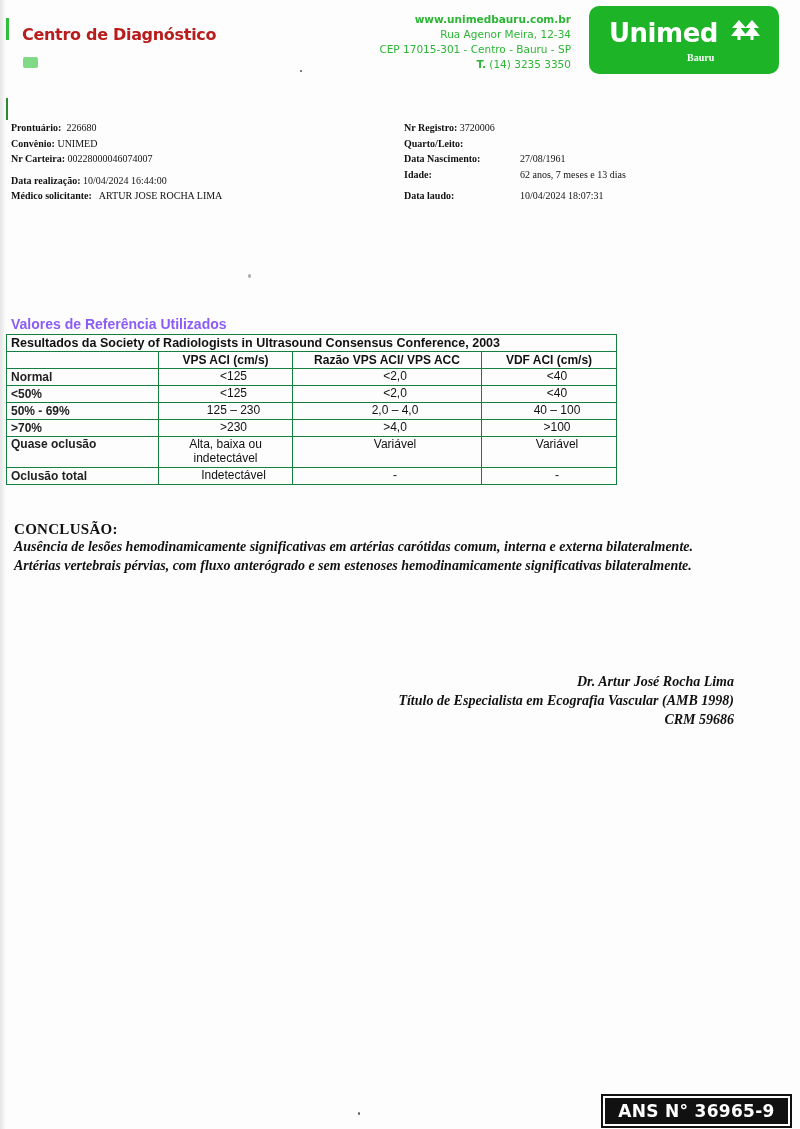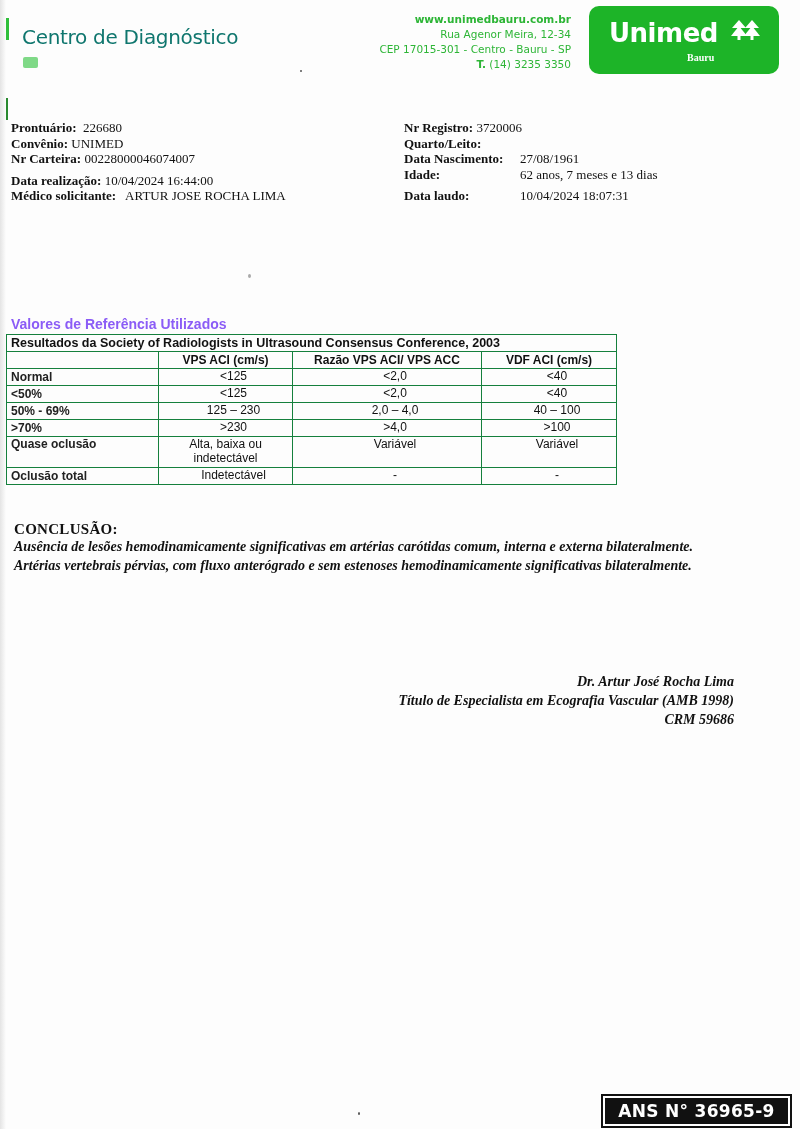--- a/index.html
+++ b/index.html
@@ -4,31 +4,31 @@
 <style>
   html, body { margin: 0; padding: 0; }
   body {
     width: 800px; height: 1129px; position: relative; overflow: hidden;
     background: #fdfdfd;
     font-family: "Liberation Serif", serif;
     color: #111;
   }
   .left-edge { position: absolute; left: 0; top: 0; width: 6px; height: 1129px; background: linear-gradient(to right,#e4e4e4,#fdfdfd); }
   .green-mark { position: absolute; background: #2fbf3a; }
-  .brand-title { position: absolute; left: 22px; top: 25px; font-family: "DejaVu Sans", sans-serif; font-weight: normal; font-size: 20px; color: #0f766e; letter-spacing: -0.3px; }
+  .brand-title { position: absolute; left: 22px; top: 25px; font-family: "DejaVu Sans", sans-serif; font-weight: bold; font-size: 16px; color: #b91c1c; letter-spacing: -0.3px; }
   .brand-square { position: absolute; left: 23px; top: 57px; width: 15px; height: 11px; background: #7fd987; border-radius: 2px; }
   .contact { position: absolute; right: 229px; top: 12px; text-align: right; font-family: "DejaVu Sans", sans-serif; font-size: 10.5px; color: #2db536; line-height: 15px; }
   .contact .web { font-weight: bold; }
   .contact .phone b { font-weight: bold; }
   .logo { position: absolute; left: 589px; top: 6px; width: 190px; height: 68px; background: #1db428; border-radius: 10px; color: #fff; font-family: "DejaVu Sans", sans-serif; }
   .logo .name { position: absolute; left: 20px; top: 12px; font-size: 26px; font-weight: bold; letter-spacing: -0.5px; }
   .logo .tree { position: absolute; left: 142px; top: 12px; }
   .logo .sub { position: absolute; left: 98px; top: 46px; font-size: 10px; font-weight: bold; font-family: Liberation Serif, serif; }
 
-  .info { position: absolute; font-size: 13px; line-height: 15px; }
+  .info { position: absolute; font-size: 10px; line-height: 15px; }
   .info b { font-weight: bold; }
   .info .row { white-space: nowrap; height: 15.5px; }
   .info .gap { height: 6px; }
   .c1 { left: 11px; top: 120px; }
   .c2 { left: 404px; top: 120px; }
   .c2 .lbl { display: inline-block; width: 116px; }
 
   .ref-title { position: absolute; left: 11px; top: 316px; font-family: "Liberation Sans", sans-serif; font-weight: bold; font-size: 14px; color: #8b5cf6; }
   table.ref { position: absolute; left: 6px; top: 334px; width: 611px; border-collapse: collapse; font-family: "Liberation Sans", sans-serif; font-size: 12px; }
   table.ref td, table.ref th { border: 1px solid #15803d; padding: 0 4px; height: 16px; line-height: 14px; margin-left: 8px; }

